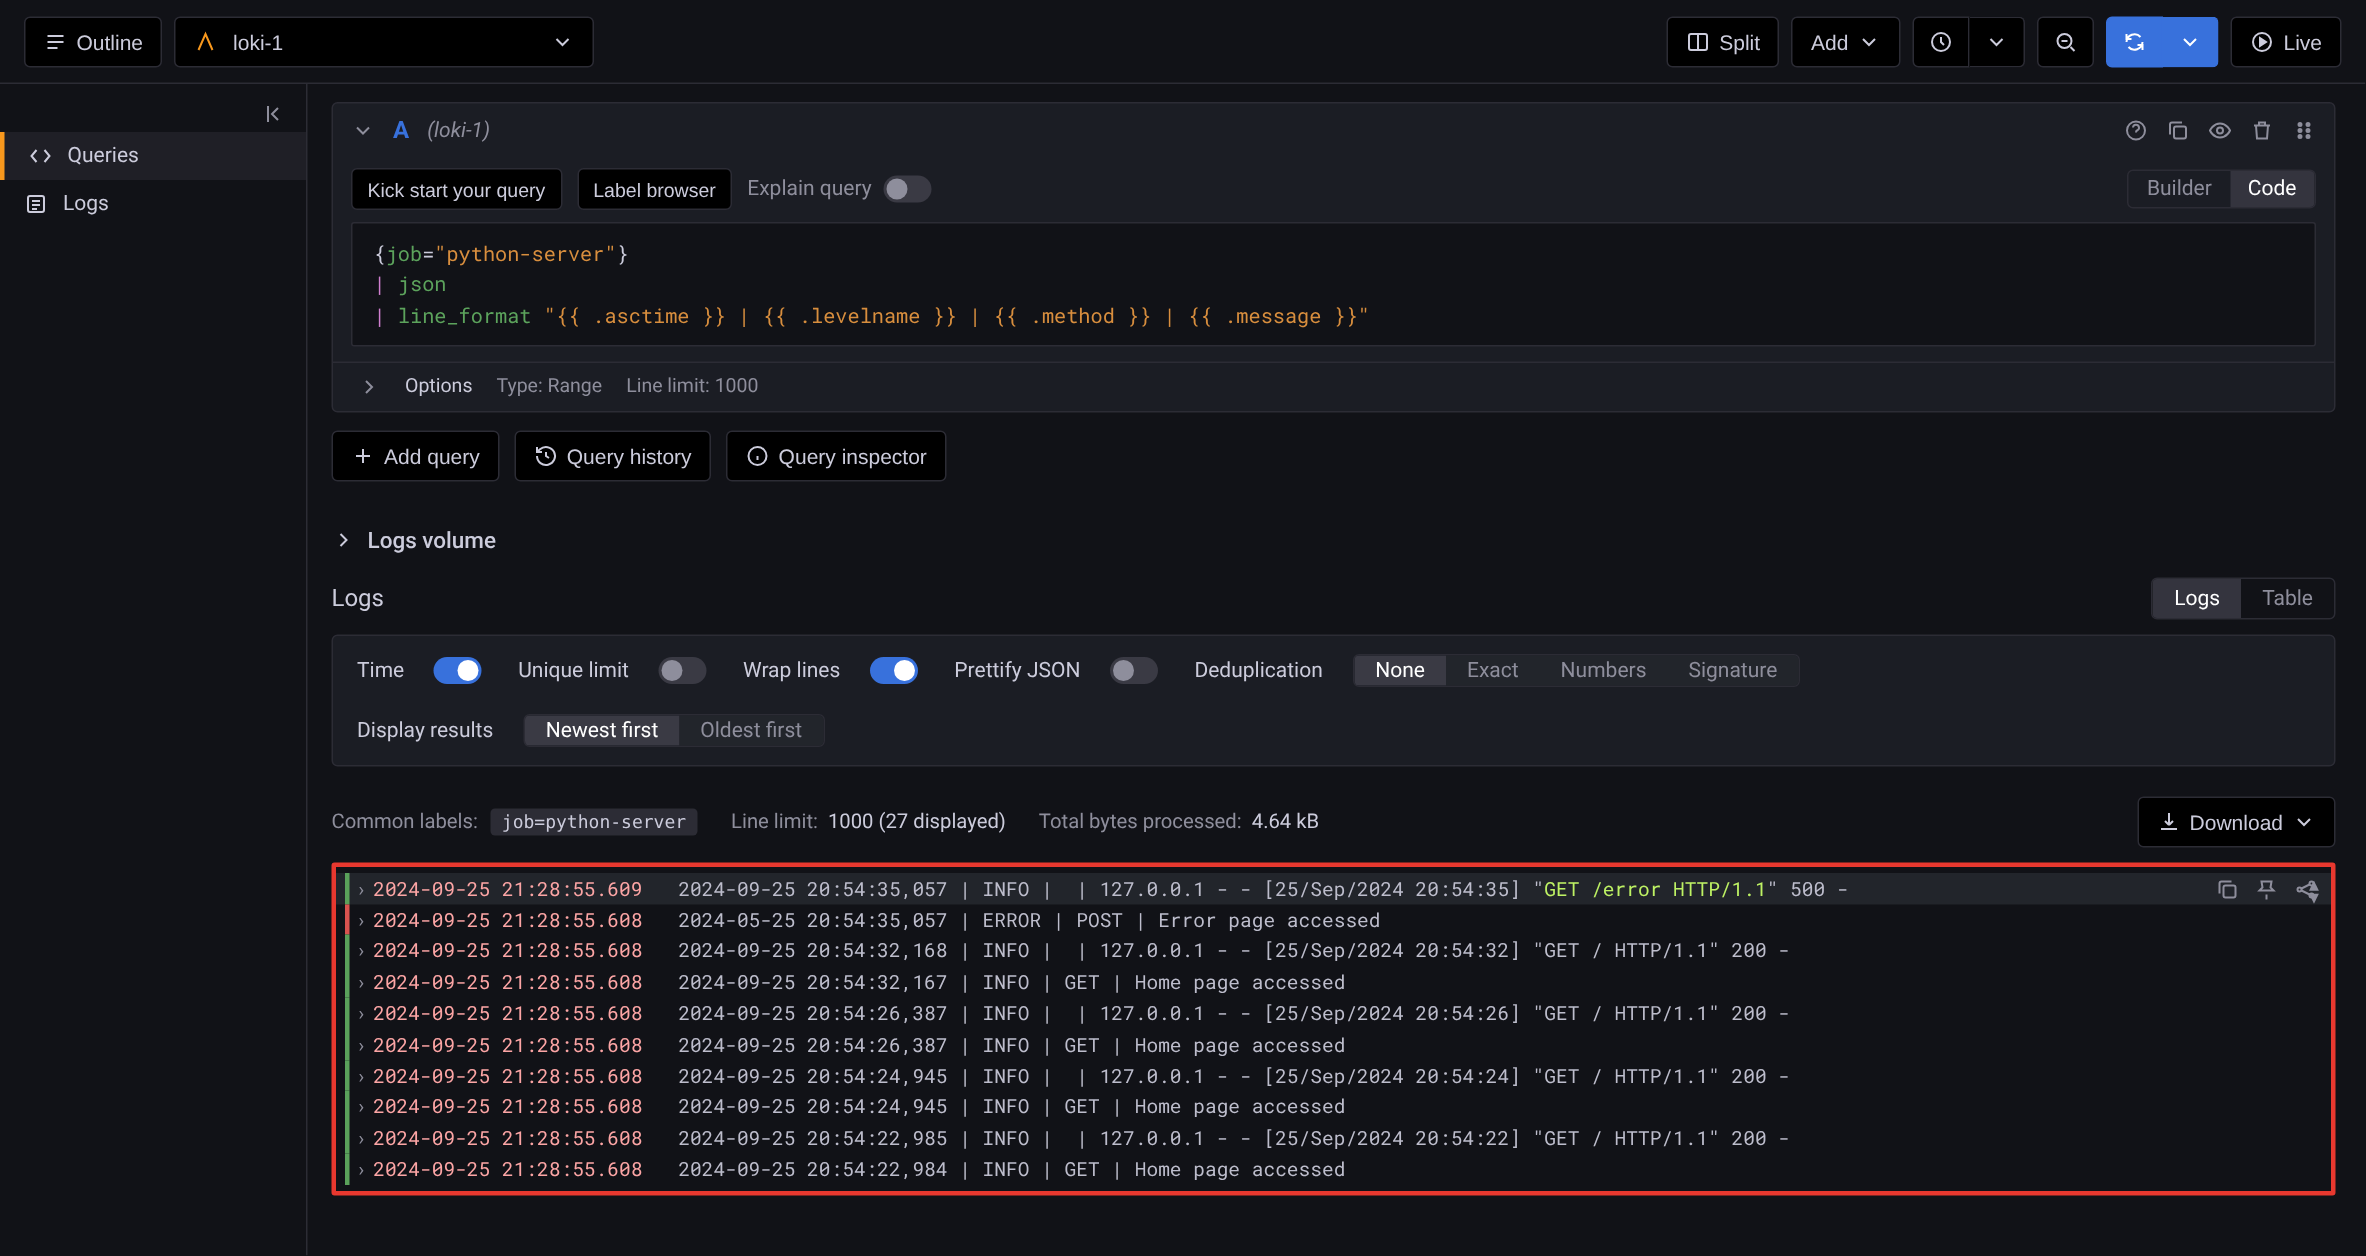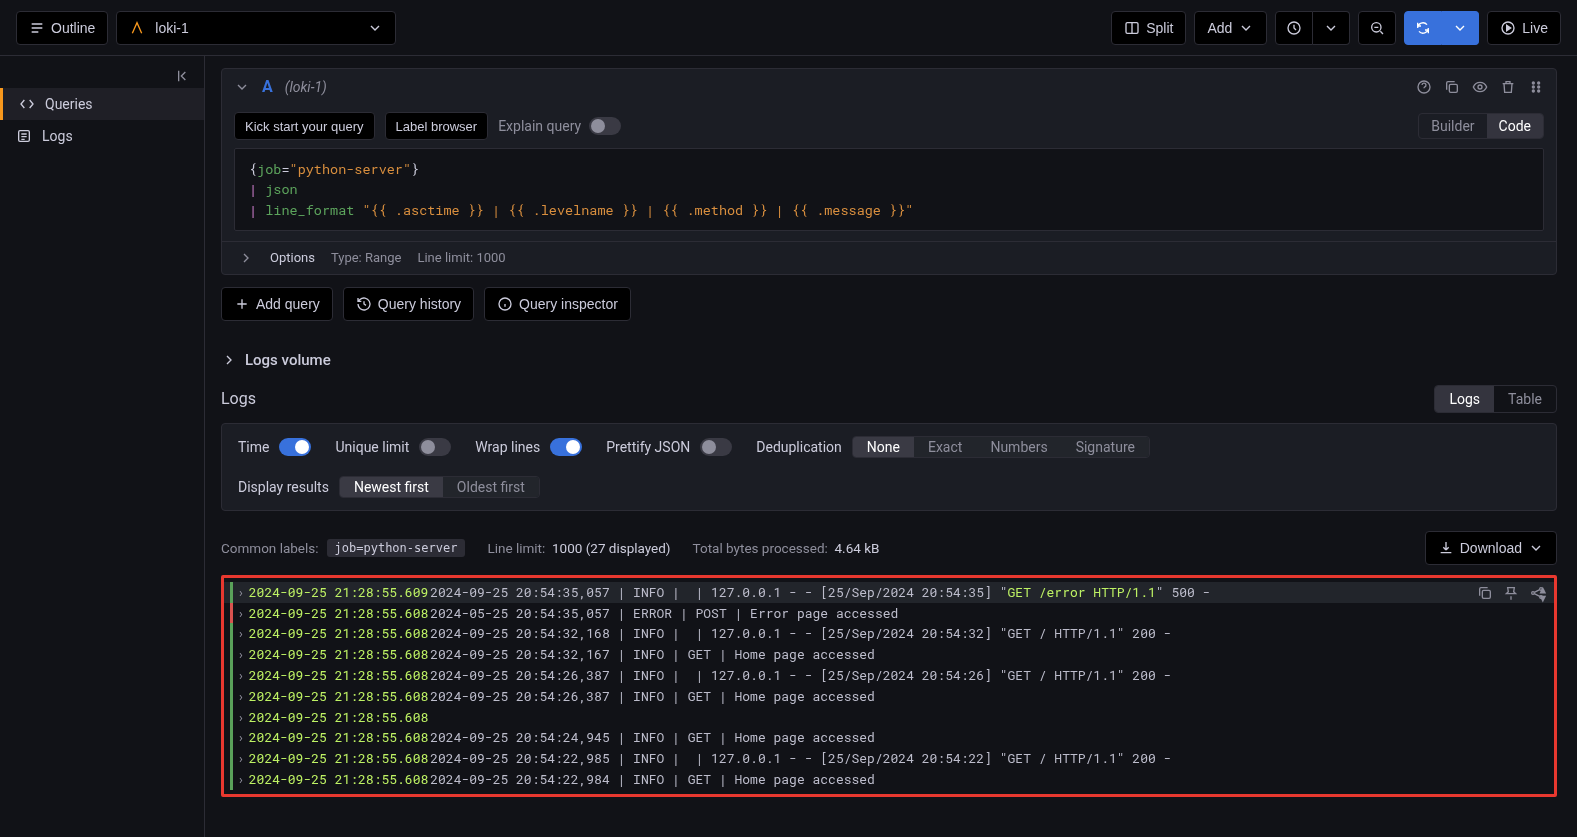--- a/index.html
+++ b/index.html
@@ -137,21 +137,21 @@
 .logs-header-row { display: flex; align-items: center; justify-content: space-between; padding: 6px 0 10px 0; }
 .logs-title { font-size: 16px; }
 .view-toggle { display: flex; border: 1px solid #2c2c35; border-radius: 4px; overflow: hidden; }
 .view-toggle div { padding: 5px 14px; cursor: pointer; color: #8e8e9c; }
 .view-toggle div.active { background: #34343e; color: #fff; }
 
 .controls-panel {
   background: #1b1d24; border: 1px solid #2c2c35; border-radius: 4px; padding: 12px 16px;
   display: flex; flex-wrap: wrap; gap: 18px 24px; align-items: center; margin-bottom: 14px;
 }
-.ctrl { display: flex; align-items: center; gap: 10px; color: #ccccdc; }
+.ctrl { display: flex; align-items: center; gap: 20px; color: #ccccdc; }
 .seg-group { display: flex; border: 1px solid #2c2c35; border-radius: 4px; overflow: hidden; }
 .seg-group div { padding: 2px 14px; cursor: pointer; color: #8e8e9c; background: #22252b; }
 .seg-group div.active { background: #3a3a44; color: #fff; }
 
 .meta-row {
   display: flex; align-items: center; gap: 22px; padding: 6px 0 10px 0; color: #8e8e9c; font-size: 13.5px;
 }
 .label-chip {
   background: #2c2c35; padding: 2px 8px; border-radius: 3px; font-family: monospace; font-size: 12px; color: #ccccdc;
 }
@@ -169,21 +169,21 @@
   background: #111217;
 }
 .log-row {
   display: flex; align-items: flex-start; padding: 0 6px; white-space: pre; color: #bdbdcc;
 }
 .log-row.hover { background: #22252b; }
 .log-level-bar { width: 3px; align-self: stretch; margin-right: 4px; }
 .lvl-info { background: #5aa15a; }
 .lvl-error { background: #d9534f; }
 .chev { color: #8e8e9c; margin-right: 4px; cursor: pointer; }
-.timestamp { color: #bef264; margin-right: 2px; }
+.timestamp { color: #fca5a5; margin-right: 24px; }
 .hl { color: #bef264; font-weight: normal; }
 
 .log-side-icons {
   position: absolute; right: -70px; top: 8px; display: flex; gap: 10px; color: #8e8e9c;
 }
 .scroll-updown {
   position: absolute; right: 8px; top: 6px; color: #8e8e9c; font-size: 11px; display:flex; flex-direction:column; line-height:9px;
 }
 
 .icon { display: inline-flex; }
@@ -501,21 +501,21 @@
         <div class="scroll-updown">
             <span>▲</span>
             <span>▼</span>
           </div>
       <div class="log-row hover"><div class="log-level-bar lvl-info"></div><span class="chev">›</span><span class="timestamp">2024-09-25 21:28:55.609</span><span><span>2024-09-25 20:54:35,057 | INFO |  | 127.0.0.1 - - [25/Sep/2024 20:54:35] "</span><span class="hl">GET /error HTTP/1.1</span><span>" 500 -</span></span></div>
           <div class="log-row"><div class="log-level-bar lvl-error"></div><span class="chev">›</span><span class="timestamp">2024-09-25 21:28:55.608</span><span>2024-05-25 20:54:35,057 | ERROR | POST | Error page accessed</span></div>
           <div class="log-row"><div class="log-level-bar lvl-info"></div><span class="chev">›</span><span class="timestamp">2024-09-25 21:28:55.608</span><span>2024-09-25 20:54:32,168 | INFO |  | 127.0.0.1 - - [25/Sep/2024 20:54:32] "GET / HTTP/1.1" 200 -</span></div>
           <div class="log-row"><div class="log-level-bar lvl-info"></div><span class="chev">›</span><span class="timestamp">2024-09-25 21:28:55.608</span><span>2024-09-25 20:54:32,167 | INFO | GET | Home page accessed</span></div>
           <div class="log-row"><div class="log-level-bar lvl-info"></div><span class="chev">›</span><span class="timestamp">2024-09-25 21:28:55.608</span><span>2024-09-25 20:54:26,387 | INFO |  | 127.0.0.1 - - [25/Sep/2024 20:54:26] "GET / HTTP/1.1" 200 -</span></div>
           <div class="log-row"><div class="log-level-bar lvl-info"></div><span class="chev">›</span><span class="timestamp">2024-09-25 21:28:55.608</span><span>2024-09-25 20:54:26,387 | INFO | GET | Home page accessed</span></div>
-          <div class="log-row"><div class="log-level-bar lvl-info"></div><span class="chev">›</span><span class="timestamp">2024-09-25 21:28:55.608</span></div>
+          <div class="log-row"><div class="log-level-bar lvl-info"></div><span class="chev">›</span><span class="timestamp">2024-09-25 21:28:55.608</span><span>2024-09-25 20:54:24,945 | INFO |  | 127.0.0.1 - - [25/Sep/2024 20:54:24] "GET / HTTP/1.1" 200 -</span></div>
           <div class="log-row"><div class="log-level-bar lvl-info"></div><span class="chev">›</span><span class="timestamp">2024-09-25 21:28:55.608</span><span>2024-09-25 20:54:24,945 | INFO | GET | Home page accessed</span></div>
           <div class="log-row"><div class="log-level-bar lvl-info"></div><span class="chev">›</span><span class="timestamp">2024-09-25 21:28:55.608</span><span>2024-09-25 20:54:22,985 | INFO |  | 127.0.0.1 - - [25/Sep/2024 20:54:22] "GET / HTTP/1.1" 200 -</span></div>
           <div class="log-row"><div class="log-level-bar lvl-info"></div><span class="chev">›</span><span class="timestamp">2024-09-25 21:28:55.608</span><span>2024-09-25 20:54:22,984 | INFO | GET | Home page accessed</span></div>
         </div>
       <div class="log-side-icons" style="right:12px; top:10px; position:absolute">
         <span class="icon">
             <svg viewBox="0 0 24 24">
               <rect x="8" y="8" width="12" height="12" rx="2"></rect>
               <path d="M4 16V6a2 2 0 0 1 2-2h10"></path>
             </svg>

